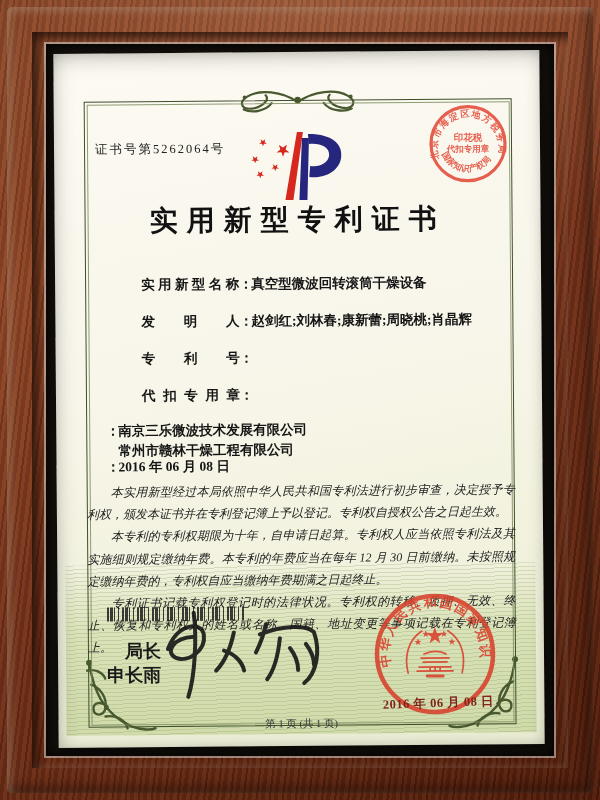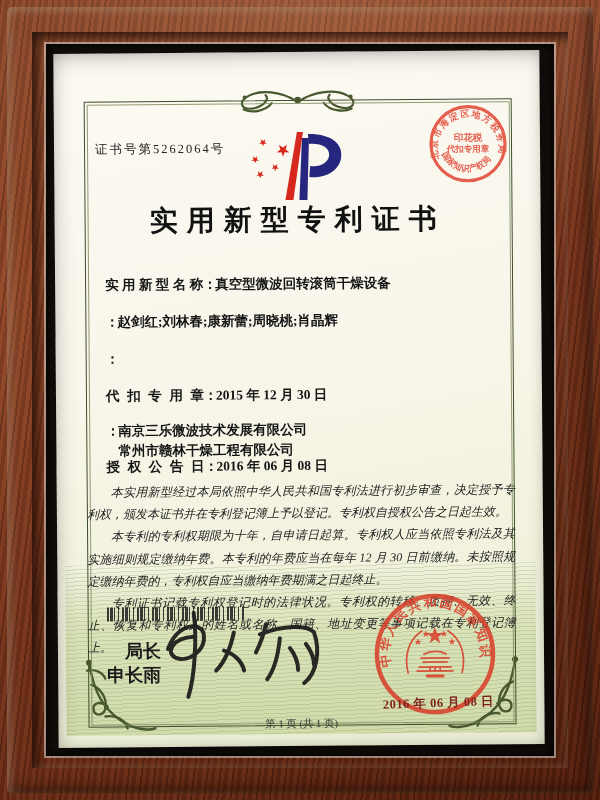--- a/index.html
+++ b/index.html
@@ -45,21 +45,21 @@
 
   
   .cert-no{position:absolute;left:41px;top:88px;font-size:12.5px;letter-spacing:2px;color:#222;}
   .logo{position:absolute;left:50%;top:78px;transform:translateX(-50%);}
   .title{position:absolute;left:0;right:0;top:149px;text-align:center;
     font-size:28px;font-weight:bold;letter-spacing:9px;color:#111;}
 
   
   .fields{position:absolute;left:50px;right:26px;top:222px;font-size:13.5px;font-weight:600;color:#151515;}
   .frow{position:absolute;left:0;right:0;display:flex;align-items:flex-start;line-height:20px;}
-  .flabel{display:inline-block;width:98px;text-align:justify;text-align-last:justify;white-space:nowrap;}
+  .flabel{display:inline-block;width:98px;text-align:justify;text-align-last:justify;white-space:nowrap;margin-left:36px;}
   .fcolon{display:inline-block;width:12px;}
   .fvalue{white-space:pre-line;}
 
   
   .bodytext{position:absolute;left:30px;right:28px;top:428px;font-size:12px;line-height:1.85;
     color:#222;font-style:italic;}
   .bodytext p{margin:0;text-indent:2em;text-align:justify;}
 
   
   .barcode{position:absolute;left:49px;top:554px;width:138px;height:14px;opacity:.85;
@@ -139,38 +139,38 @@
 
     <div class="title">实用新型专利证书</div>
 
     <div class="fields">
       <div class="frow" style="top:0">
         <span class="flabel">实用新型名称</span>
           <span class="fcolon">：</span>
         <span class="fvalue">真空型微波回转滚筒干燥设备</span>
       </div>
       <div class="frow" style="top:37px">
+        <span class="flabel">发　明　人</span>
           <span class="fcolon">：</span>
         <span class="fvalue">赵剑红;刘林春;康新蕾;周晓桃;肖晶辉</span>
       </div>
       <div class="frow" style="top:74px">
+        <span class="flabel">专　利　号</span>
           <span class="fcolon">：</span>
       </div>
       <div class="frow" style="top:111px">
         <span class="flabel">代扣专用章</span>
           <span class="fcolon">：</span>
-        <span class="fvalue">2015 年 12 月 30 日</span>
       </div>
       <div class="frow" style="top:146px">
           <span class="fcolon">：</span>
         <span class="fvalue">南京三乐微波技术发展有限公司
 常州市赣林干燥工程有限公司</span>
       </div>
       <div class="frow" style="top:182px">
-        <span class="flabel">授权公告日</span>
           <span class="fcolon">：</span>
         <span class="fvalue">2016 年 06 月 08 日</span>
       </div>
     </div>
 
     <div class="bodytext">
       <p>本实用新型经过本局依照中华人民共和国专利法进行初步审查，决定授予专利权，颁发本证书并在专利登记簿上予以登记。专利权自授权公告之日起生效。</p>
       <p>本专利的专利权期限为十年，自申请日起算。专利权人应当依照专利法及其实施细则规定缴纳年费。本专利的年费应当在每年 12 月 30 日前缴纳。未按照规定缴纳年费的，专利权自应当缴纳年费期满之日起终止。</p>
       <p>专利证书记载专利权登记时的法律状况。专利权的转移、质押、无效、终止、恢复和专利权人的姓名或名称、国籍、地址变更等事项记载在专利登记簿上。</p>
     </div>

